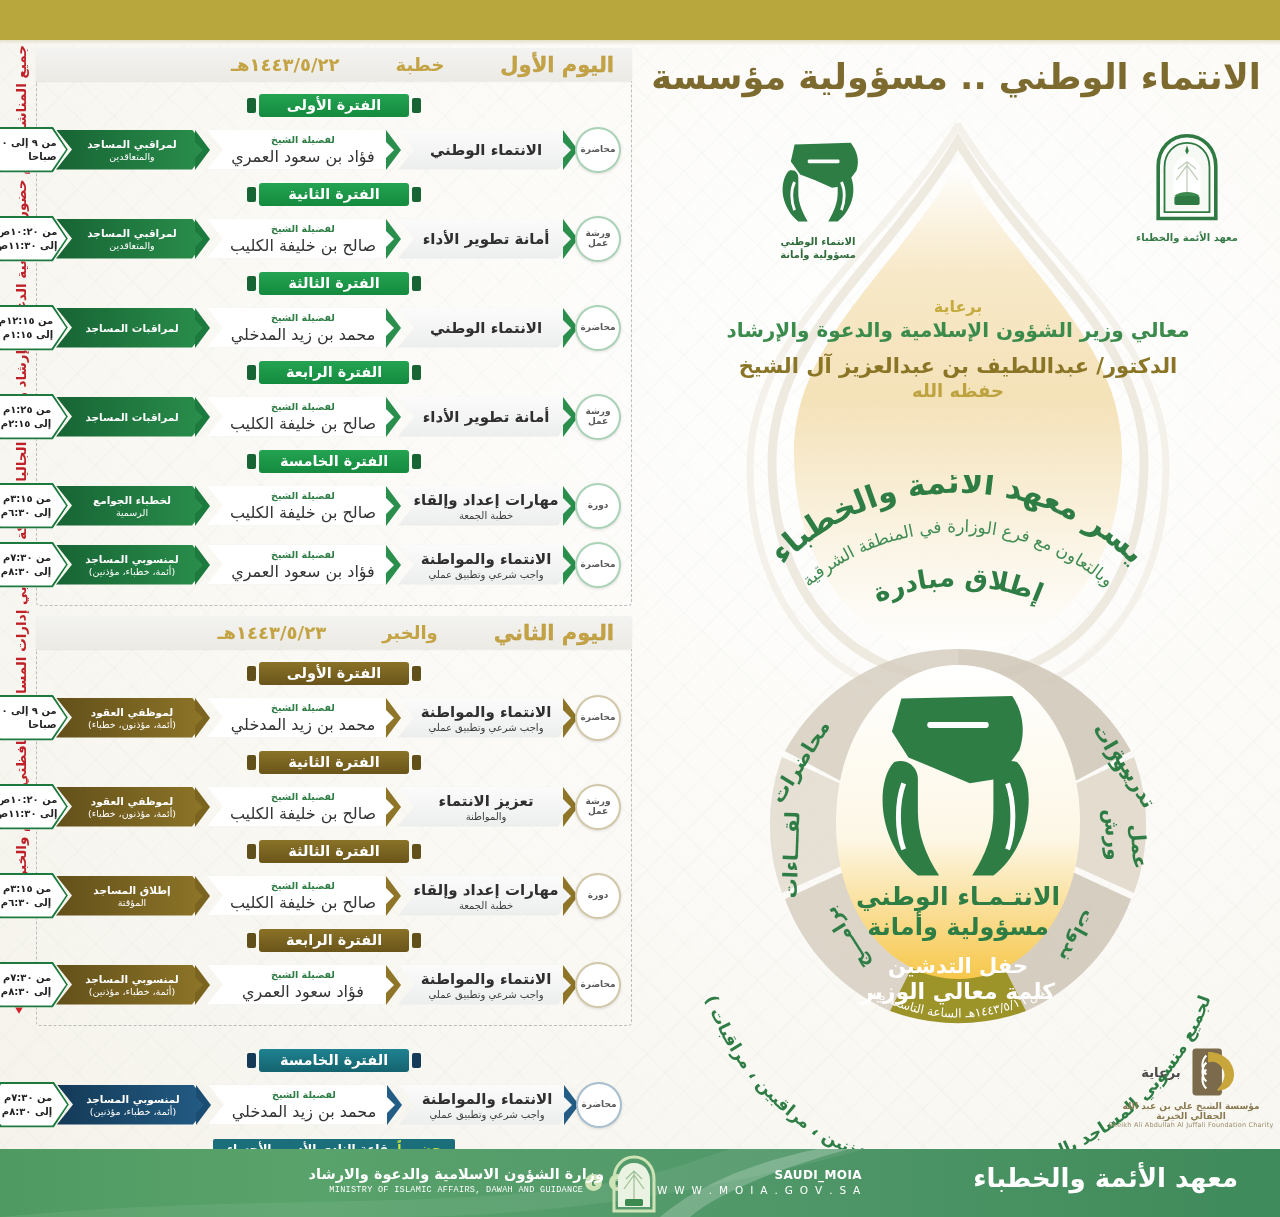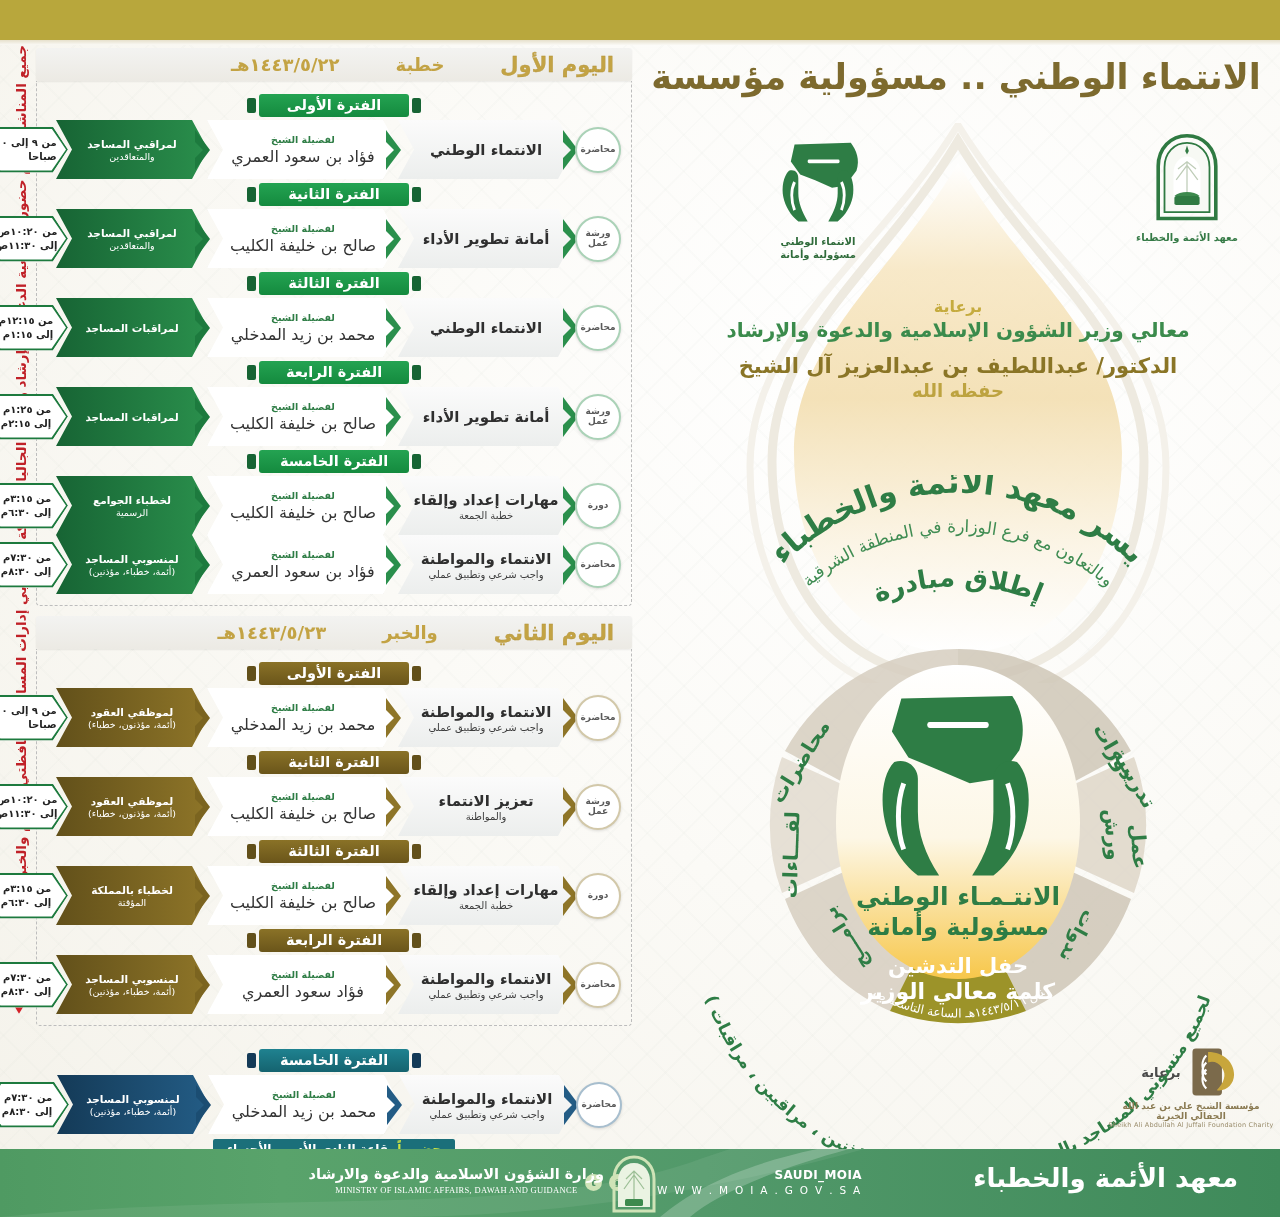--- a/index.html
+++ b/index.html
@@ -114,21 +114,21 @@
     box-shadow: 0 1px 3px rgba(0,0,0,.13);
     z-index: 4;
     position: relative;
   }
   .chev {
     width: 17px; height: 40px; flex: 0 0 auto;
     margin: 0 -4px; z-index: 3;
   }
   
   .cell {
-    height: 59px; display: flex; flex-direction: column;
+    height: 40px; display: flex; flex-direction: column;
     align-items: center; justify-content: center;
     position: relative; flex: 0 0 auto;
     box-shadow: 0 1px 3px rgba(0,0,0,.12);
   }
   .cell-topic {
     width: 176px;
     background: linear-gradient(#fbfbfb, #eceeed);
     clip-path: polygon(0 0, calc(100% - 16px) 0, 100% 50%, calc(100% - 16px) 100%, 0 100%, 16px 50%);
     margin-right: -8px;
   }
@@ -242,21 +242,21 @@
     background: #cfe3b7; display: flex; align-items: center; justify-content: center;
     color: #4d9162; font-size: 10px; font-weight: bold;
   }
   .f-handle { margin-right: 8px; color: #fff; line-height: 1.35; }
   .f-handle .h1 { font-size: 12px; font-weight: bold; letter-spacing: .4px; }
   .f-handle .h2 { font-size: 10.5px; letter-spacing: 1.8px; }
   .f-ministry {
     position: absolute; right: 676px; top: 17px; text-align: center; color: #fff;
   }
   .f-ministry .m1 { font-size: 14.5px; font-weight: bold; }
-  .f-ministry .m2 { font-size: 8.5px; letter-spacing: .3px; margin-top: 3px; font-family: Liberation Serif, serif; }
+  .f-ministry .m2 { font-size: 8.5px; letter-spacing: .3px; margin-top: 3px; font-family: Liberation Mono, monospace; }
   .f-seal { position: absolute; right: 620px; top: 6px; width: 52px; height: 58px; }
 </style>
 </head>
 <body>
 
 <div id="poster">
 
   <div class="topbar"></div>
   <div class="topbar-shade"></div>
   <div class="bgtex"></div>
@@ -565,21 +565,21 @@
               <path d="M1 0 L16 20 L1 40 L1 28 L9 20 L1 12 Z" fill="#8e7528"></path>
             </svg>
             <div class="cell cell-speaker">
               <div class="s1" style="color:#2e7d45">لفضيلة الشيخ</div>
               <div class="s2">صالح بن خليفة الكليب</div>
             </div>
             <svg class="chev" viewBox="0 0 17 40">
               <path d="M1 0 L16 20 L1 40 L1 28 L9 20 L1 12 Z" fill="#7b6420"></path>
             </svg>
             <div class="cell cell-aud" style="background:linear-gradient(90deg,#62501a,#8e7528)">
-              <div class="a1">لخطباء بالمملكة</div>
+              <div class="a1">إطلاق المساجد</div>
               <div class="a2">المؤقتة</div>
             </div>
             <div class="cell-time">
               <div class="hexb"></div>
               <div class="hexi"></div>
               <div class="tm">من ٣:١٥م<br>إلى ٦:٣٠م</div>
             </div>
           </div>
           <div class="period-pill-wrap">
             <span class="pill-cap" style="background:#62501a"></span>

